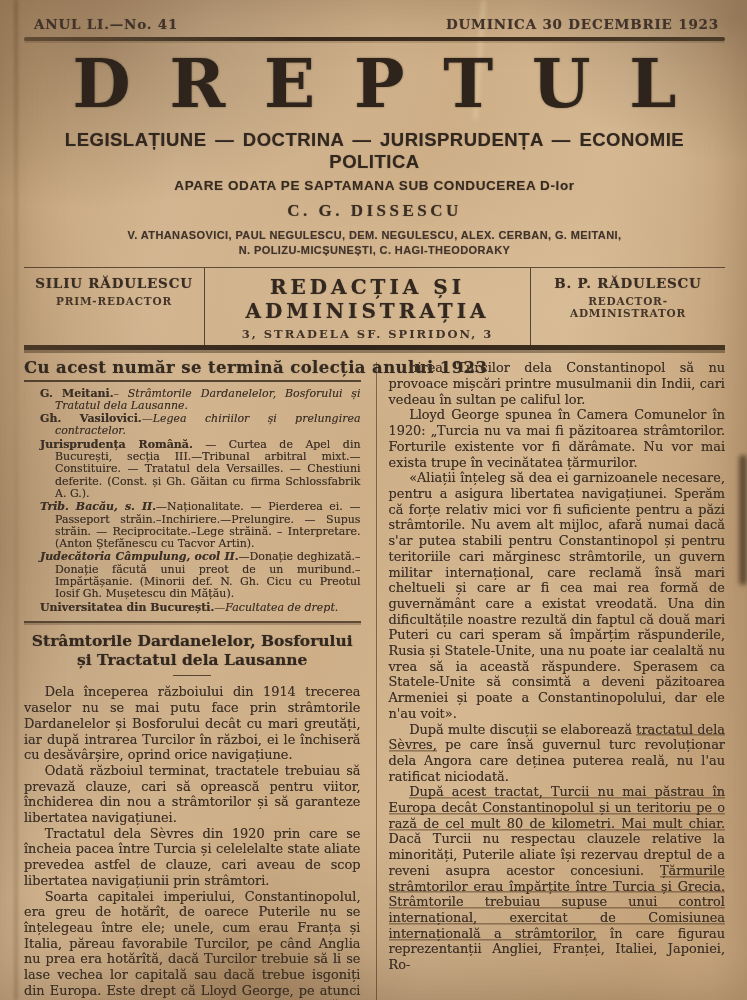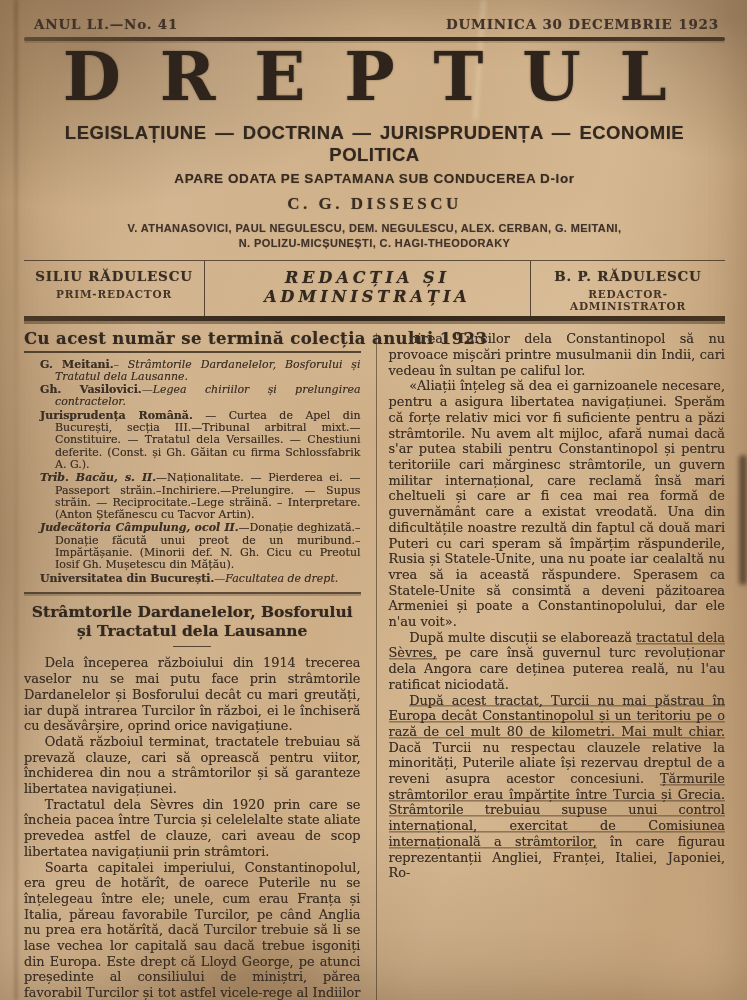--- a/index.html
+++ b/index.html
@@ -28,24 +28,25 @@
   .inner{position:relative;padding:14px 22px 0 24px;}
 
   
   .hdr-row{display:flex;justify-content:space-between;align-items:flex-start;
     font-family:"DejaVu Serif",serif;font-size:13.5px;font-weight:700;letter-spacing:.8px;color:#42332a;
     padding:2px 6px 0 10px;text-shadow:0 0 1px rgba(66,51,42,.4);}
   .hdr-rule{height:4px;margin-top:5px;
     background:linear-gradient(90deg, rgba(62,46,30,.65) 0%, #34271a 38%, #3f2f1f 70%, rgba(52,38,24,.8) 100%);
     border-radius:2px;box-shadow:0 2px 0 rgba(62,46,30,.18);}
   .np-title{
+    text-align:center;
     font-family:"DejaVu Serif",serif;font-weight:700;
     font-size:67px;line-height:1.04;
     letter-spacing:.58em;text-indent:.58em;
-    color:#2e241b;margin-top:1px;
+    color:#2e241b;margin-top:8px;
     text-shadow:0 0 2px rgba(46,36,27,.55);
   }
   .subtitle{
     text-align:center;font-family:"Liberation Sans",sans-serif;font-weight:700;
     font-size:18.5px;letter-spacing:.5px;word-spacing:3px;color:#33281f;margin-top:10px;
     text-shadow:0 0 1px rgba(51,40,31,.5);
   }
   .tagline{
     text-align:center;font-family:"Liberation Sans",sans-serif;font-weight:700;
     font-size:13.5px;letter-spacing:.6px;color:#382c22;margin-top:5px;
@@ -64,21 +65,21 @@
   .thin-rule{height:1px;background:rgba(55,41,28,.75);margin-top:10px;}
 
   
   .staff-bar{display:flex;align-items:stretch;margin-top:0;}
   .staff-cell{padding:7px 6px 4px;text-align:center;}
   .staff-left{width:168px;}
   .staff-center{flex:1;border-left:1.5px solid rgba(52,39,26,.8);border-right:1.5px solid rgba(52,39,26,.8);}
   .staff-right{width:182px;}
   .staff-name{font-weight:700;font-size:13.5px;letter-spacing:.8px;color:#3a2d23;text-shadow:0 0 1px rgba(58,45,35,.45);}
   .staff-role{font-weight:700;font-size:10.5px;letter-spacing:.8px;color:#453628;margin-top:4px;}
-  .staff-title{font-weight:700;font-size:16px;letter-spacing:4px;color:#33281f;text-shadow:0 0 1px rgba(51,40,31,.5);font-style:italic;}
+  .staff-title{font-weight:700;font-size:20px;letter-spacing:4px;color:#33281f;text-shadow:0 0 1px rgba(51,40,31,.5);}
   .staff-addr{font-weight:700;font-size:11.5px;letter-spacing:2px;color:#42332a;margin-top:4px;}
   .heavy-rule{height:3px;background:linear-gradient(90deg,#4a3826,#2f241a 45%,#453420);border-bottom:2px solid transparent;box-shadow:0 3px 0 rgba(62,46,30,.45);margin-bottom:3px;}
 
   
   .columns{display:flex;margin-top:10px;position:relative;}
   .columns::before{content:"";position:absolute;left:50.2%;top:2px;bottom:8px;width:1.5px;background:rgba(55,40,26,.55);}
   .col{width:50%;box-sizing:border-box;font-size:12.9px;line-height:15.7px;text-align:justify;color:#3c2f25;text-shadow:0 0 .6px rgba(60,47,37,.55);}
   .col-left{padding-right:14px;}
   .col-right{padding-left:14px;}
 
@@ -128,20 +129,21 @@
     </div>
     <div class="thin-rule"></div>
 
     <div class="staff-bar">
       <div class="staff-cell staff-left">
         <div class="staff-name">SILIU RĂDULESCU</div>
         <div class="staff-role">PRIM-REDACTOR</div>
       </div>
       <div class="staff-cell staff-center">
         <div class="staff-title">REDACȚIA ȘI ADMINISTRAȚIA</div>
+        <div class="staff-addr">3, STRADELA SF. SPIRIDON, 3</div>
       </div>
       <div class="staff-cell staff-right">
         <div class="staff-name">B. P. RĂDULESCU</div>
         <div class="staff-role">REDACTOR-ADMINISTRATOR</div>
       </div>
     </div>
     <div class="heavy-rule"></div>
 
     <div class="columns">
 
@@ -179,20 +181,21 @@
             <p class="body-par">Soarta capitalei imperiului, Constantinopolul, era greu de hotărît, de oarece Puterile nu se înțelegeau între ele; unele, cum erau Franța și Italia, păreau favorabile Turcilor, pe când Anglia nu prea era hotărîtă, dacă Turcilor trebuie să li se lase vechea lor capitală sau dacă trebue isgoniți din Europa. Este drept că Lloyd George, pe atunci președinte al consiliului de miniștri, părea favorabil Turcilor și tot astfel vicele-rege al Indiilor care se temea ca isgo-</p>
           </div>
       </div>
 
       <div class="col col-right">
         <div>
 
             <p class="body-par">nirea Turcilor dela Constantinopol să nu provoace mișcări printre musulmanii din Indii, cari vedeau în sultan pe califul lor.</p>
 
 
+            <p class="body-par">Lloyd George spunea în Camera Comunelor în 1920: „Turcia nu va mai fi păzitoarea strâmtorilor. Forturile existente vor fi dărâmate. Nu vor mai exista trupe în vecinătatea țărmurilor.</p>
 
             <p class="body-par">«Aliații înțeleg să dea ei garnizoanele necesare, pentru a asigura libertatea navigațiunei. Sperăm că forțe relativ mici vor fi suficiente pentru a păzi strâmtorile. Nu avem alt mijloc, afară numai dacă s'ar putea stabili pentru Constantinopol și pentru teritoriile cari mărginesc strâmtorile, un guvern militar internațional, care reclamă însă mari cheltueli și care ar fi cea mai rea formă de guvernământ care a existat vreodată. Una din dificultățile noastre rezultă din faptul că două mari Puteri cu cari speram să împărțim răspunderile, Rusia și Statele-Unite, una nu poate iar cealaltă nu vrea să ia această răspundere. Sperasem ca Statele-Unite să consimtă a deveni păzitoarea Armeniei și poate a Constantinopolului, dar ele n'au voit».</p>
 
             <p class="body-par">După multe discuții se elaborează <span class="hand-ul">tractatul dela Sèvres,</span> pe care însă guvernul turc revoluționar dela Angora care deținea puterea reală, nu l'au ratificat niciodată.</p>
 
             <p class="body-par"><span class="hand-ul">După acest tractat, Turcii nu mai păstrau în Europa decât Constantinopolul și un teritoriu pe o rază de cel mult 80 de kilometri. Mai mult chiar.</span> Dacă Turcii nu respectau clauzele relative la minorități, Puterile aliate își rezervau dreptul de a reveni asupra acestor concesiuni. <span class="hand-ul">Țărmurile strâmtorilor erau împărțite între Turcia și Grecia. Strâmtorile trebuiau supuse unui control internațional, exercitat de Comisiunea internațională a strâmtorilor,</span> în care figurau reprezentanții Angliei, Franței, Italiei, Japoniei, Ro-</p>
           </div>
       </div>
 
     </div>

